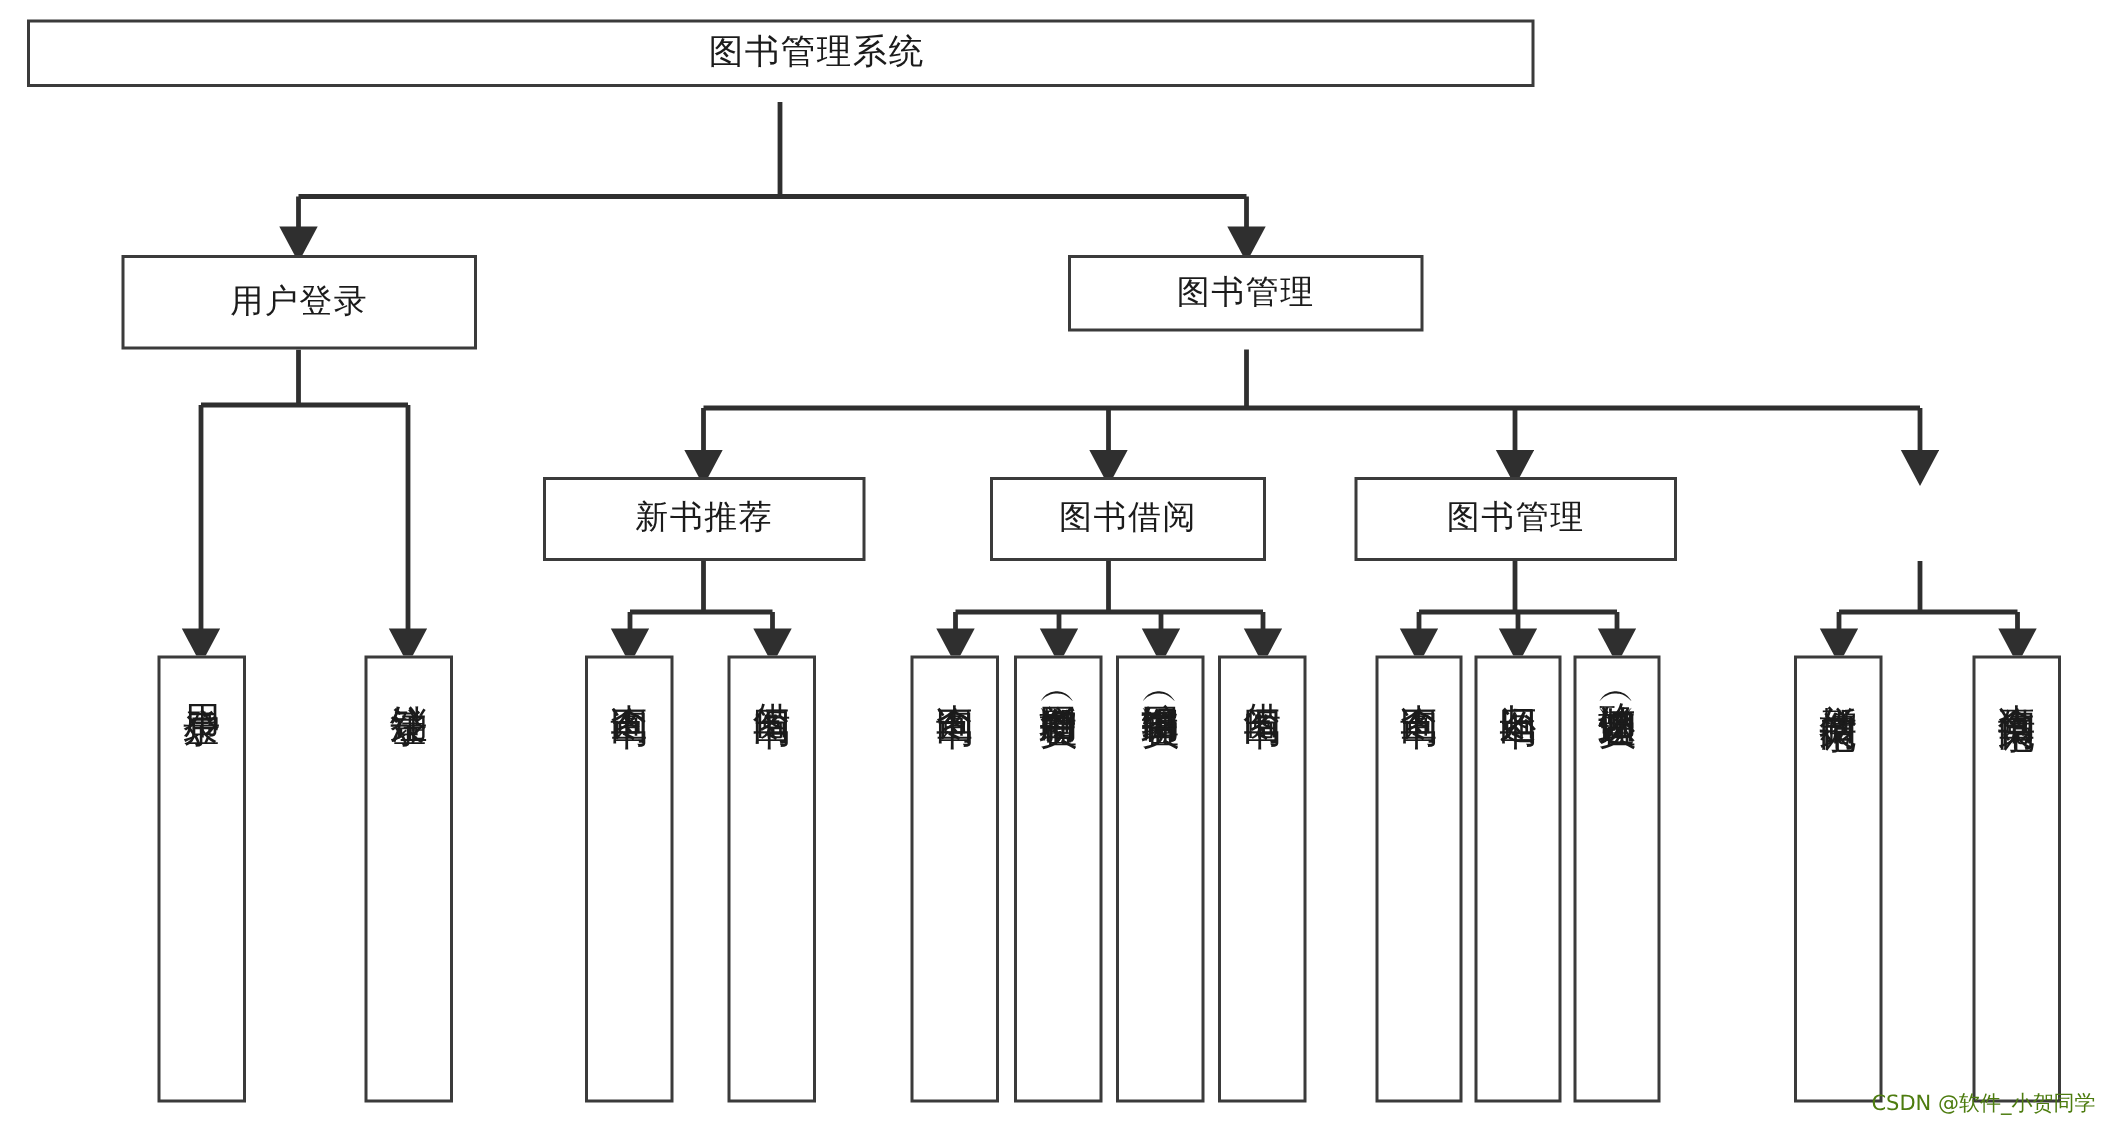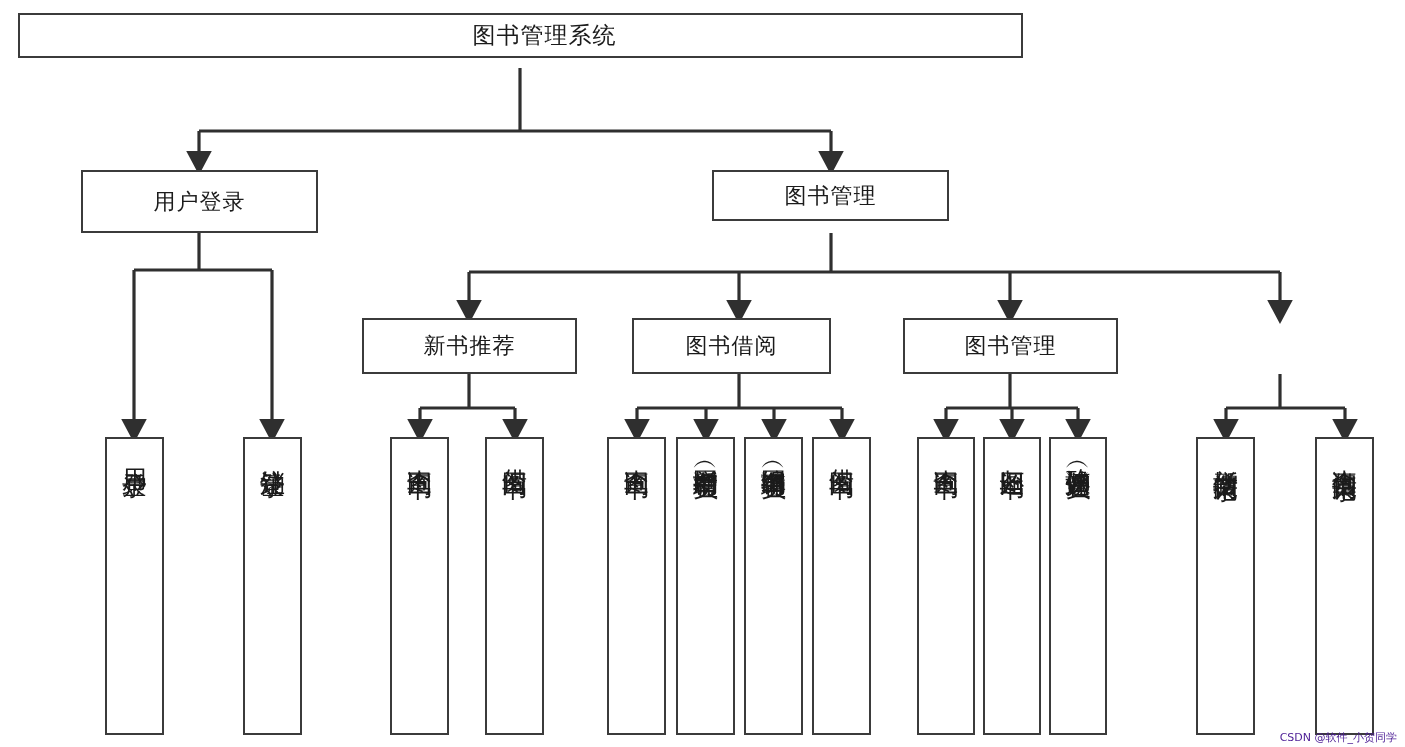--- a/index.html
+++ b/index.html
@@ -55,22 +55,22 @@
     letter-spacing:2px;
   }
   .node.vert.tall .label{
     font-size:25px;
     letter-spacing:1px;
   }
   #watermark{
     position:absolute;
     right:8px;
     bottom:2px;
-    font-size:11px;
-    color:#4c1d95;
+    font-size:14px;
+    color:#4d7c0f;
     white-space:nowrap;
     user-select:none;
   }
 </style>
 </head>
 <body>
 
 <div id="diagram">
 
   <svg id="edges" viewBox="0 0 1405 747" width="1405" height="747">
@@ -132,21 +132,21 @@
   </div>
 
   <div class="node horiz" style="left:712px;top:170px;width:237px;height:51px;">
     <span class="label">图书管理</span>
   </div>
 
   <div class="node horiz" style="left:362px;top:318px;width:215px;height:56px;">
     <span class="label">新书推荐</span>
   </div>
 
-  <div class="node horiz" style="left:632px;top:318px;width:199px;height:56px;justify-content:center;">
+  <div class="node horiz" style="left:660px;top:318px;width:184px;height:56px;justify-content:center;">
     <span class="label">图书借阅</span>
   </div>
 
   <div class="node horiz" style="left:903px;top:318px;width:215px;height:56px;">
     <span class="label">图书管理</span>
   </div>
 
 
   <div class="node vert" style="left:105px;top:437px;width:59px;height:298px;">
     <span class="label">用户登录</span>

